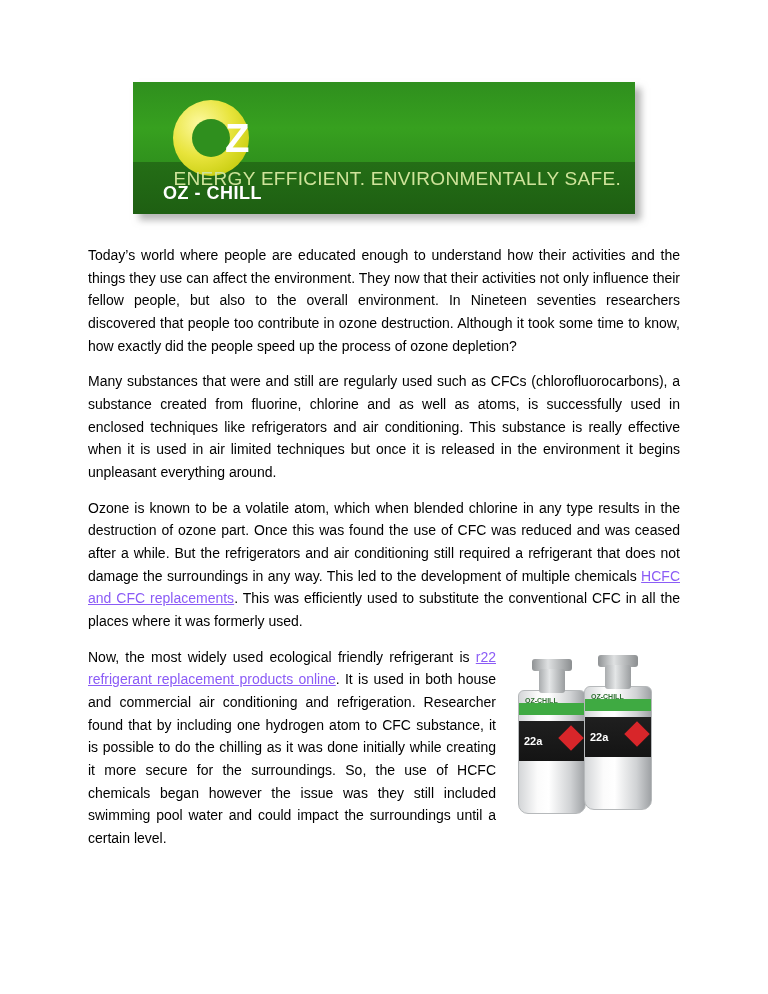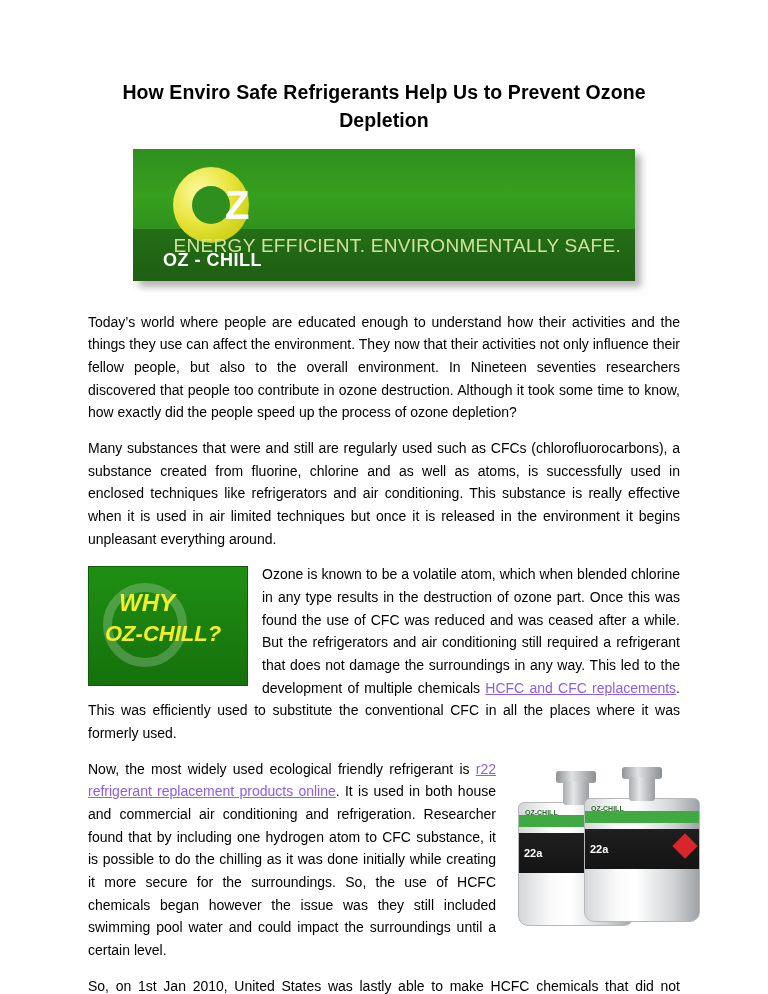--- a/index.html
+++ b/index.html
@@ -146,21 +146,20 @@
     position: relative;
   }
   .cyl {
     position: absolute;
     bottom: 6px;
     width: 66px;
     height: 122px;
     background: linear-gradient(90deg, #d4d6d8 0%, #fbfbfb 28%, #ffffff 45%, #d0d2d4 78%, #9fa2a5 100%);
     border-radius: 6px 6px 10px 10px;
     border: 1px solid #b6b9bb;
-    padding-left: 48px;
   }
   .cyl.one { left: 8px; }
   .cyl.two { left: 74px; bottom: 10px; }
   .cyl-neck {
     position: absolute;
     left: 50%;
     transform: translateX(-50%);
     top: -22px;
     width: 26px;
     height: 24px;
@@ -226,43 +225,37 @@
     content: "";
     display: block;
     clear: both;
   }
 </style>
 </head>
 <body>
 
 <div class="page">
 
-  <h1 class="doc-title">How Enviro Safe Refrigerants Help Us to Prevent Ozone Depletion</h1>
 
   <div class="banner-wrap">
     <div class="banner">
       <div class="banner-lower"></div>
       <div class="banner-o"></div>
       <div class="banner-o-inner"></div>
       <div class="banner-z">Z</div>
       <div class="banner-brand">OZ - CHILL</div>
       <div class="banner-tag">ENERGY EFFICIENT. ENVIRONMENTALLY SAFE.</div>
     </div>
   </div>
 
   <p class="body-text">Today’s world where people are educated enough to understand how their activities and the things they use can affect the environment. They now that their activities not only influence their fellow people, but also to the overall environment. In Nineteen seventies researchers discovered that people too contribute in ozone destruction. Although it took some time to know, how exactly did the people speed up the process of ozone depletion?</p>
 
   <p class="body-text">Many substances that were and still are regularly used such as CFCs (chlorofluorocarbons), a substance created from fluorine, chlorine and as well as atoms, is successfully used in enclosed techniques like refrigerators and air conditioning. This substance is really effective when it is used in air limited techniques but once it is released in the environment it begins unpleasant everything around.</p>
 
   <div class="clearfix">
-    <div class="wrap-left-fig">
-      <div class="fig-bigo"></div>
-      <div class="fig-why">WHY</div>
-      <div class="fig-ozchill">OZ-CHILL?</div>
-    </div>
     <p class="body-text"><span>Ozone is known to be a volatile atom, which when blended chlorine in any type results in the destruction of ozone part. Once this was found the use of CFC was reduced and was ceased after a while. But the refrigerators and air conditioning still required a refrigerant that does not damage the surroundings in any way. This led to the development of multiple chemicals </span><a class="doclink" href="#">HCFC and CFC replacements</a><span>. This was efficiently used to substitute the conventional CFC in all the places where it was formerly used.</span></p>
   </div>
 
   <div class="clearfix">
     <div class="wrap-right-fig">
       <div class="cyl one">
         <div class="cyl-valve"></div>
         <div class="cyl-neck"></div>
         <div class="cyl-green"></div>
         <div class="cyl-brand">OZ-CHILL</div>
@@ -274,15 +267,14 @@
         <div class="cyl-neck"></div>
         <div class="cyl-green"></div>
         <div class="cyl-brand">OZ-CHILL</div>
         <div class="cyl-label">22a</div>
         <div class="cyl-diamond"></div>
       </div>
     </div>
     <p class="body-text"><span>Now, the most widely used ecological friendly refrigerant is </span><a class="doclink" href="#">r22 refrigerant replacement products online</a><span>. It is used in both house and commercial air conditioning and refrigeration. Researcher found that by including one hydrogen atom to CFC substance, it is possible to do the chilling as it was done initially while creating it more secure for the surroundings. So, the use of HCFC chemicals began however the issue was they still included swimming pool water and could impact the surroundings until a certain level.</span></p>
   </div>
 
-  <p class="body-text"><span>So, on 1st Jan 2010, United States was lastly able to make HCFC chemicals that did not included chlorine. These chemicals had zero chlorine content and due to this they were known as </span><span class="bold-inline">enviro safe refrigerants.</span></p>
 
 </div>
 
 </body></html>

